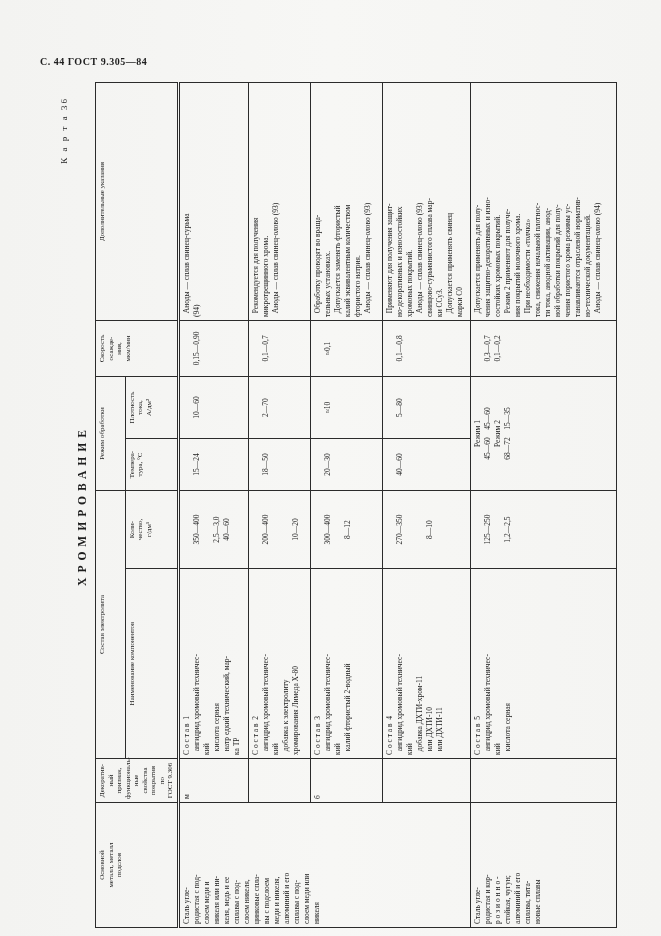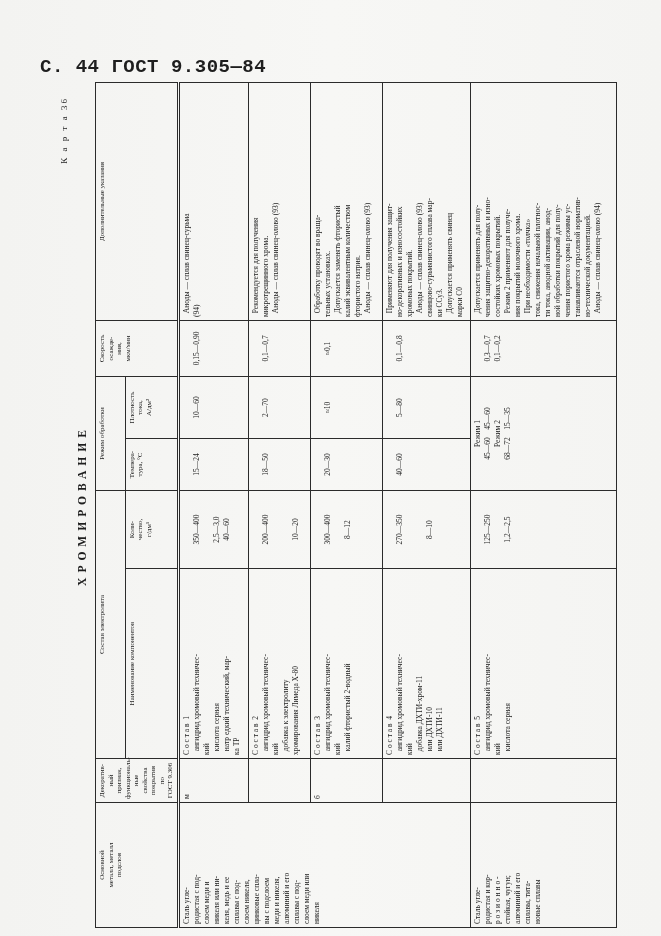--- a/index.html
+++ b/index.html
@@ -3,21 +3,21 @@
 <meta charset="utf-8">
 <style>
   html,body{margin:0;padding:0;}
   body{
     width:661px;height:936px;overflow:hidden;position:relative;
     background:linear-gradient(90deg,#f3f3f1 0%,#f7f7f5 50%,#f4f4f2 100%);
     font-family:"Liberation Serif","DejaVu Serif",serif;color:#1e1e1e;
   }
   .page-header{
     position:absolute;left:40px;top:56px;
-    font-size:19px;font-weight:bold;letter-spacing:.5px;white-space:nowrap;font-family:Liberation Mono, monospace;
+    font-size:10px;font-weight:bold;letter-spacing:.5px;white-space:nowrap;
   }
   
   .rotated{
     position:absolute;left:33px;top:928px;width:845px;height:575px;
     transform:rotate(-90deg);transform-origin:0 0;
     box-sizing:border-box;padding-top:26px;
   }
   .karta{
     text-align:right;padding-right:14px;font-size:9px;letter-spacing:2px;
     height:13px;

